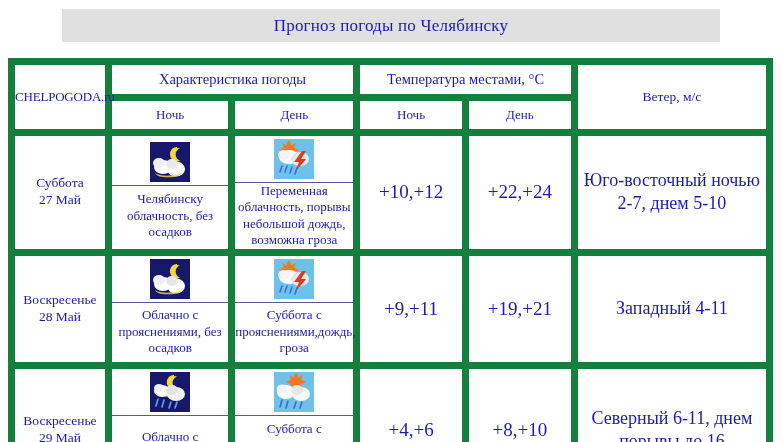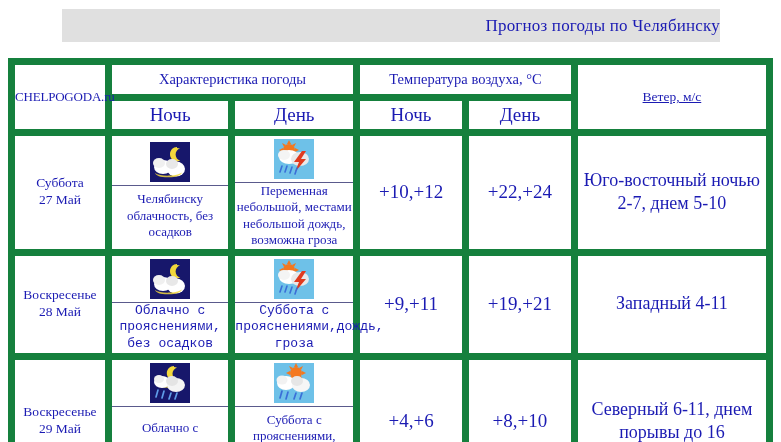--- a/index.html
+++ b/index.html
@@ -25,21 +25,21 @@
   
   .title-banner {
     position: absolute;
     left: 62px;
     top: 9px;
     width: 658px;
     height: 33px;
     background: #e0e0e0;
     display: flex;
     align-items: center;
-    justify-content: flex-end;
+    justify-content: center;
   }
   .title-text {
     font-size: 17px;
     color: #1b1bb3;
     font-family: "Liberation Serif", "DejaVu Serif", serif;
     letter-spacing: .2px;
     white-space: nowrap;
   }
 
   
@@ -60,35 +60,34 @@
     color: #1b1bb3;
     font-weight: normal;
   }
   .hdr-group {
     height: 29px;
     font-size: 14.5px;
     font-weight: bold;
   }
   .hdr-sub {
     height: 28px;
-    font-size: 19px;
+    font-size: 13px;
     font-weight: bold;
     margin-left: 40px;
   }
   .logo-cell {
     font-size: 13px;
     font-weight: bold;
     letter-spacing: -0.2px;
     color: #1b1bb3;
     white-space: nowrap;
   }
   .wind-head {
     font-size: 13.5px;
     font-weight: bold;
-    text-decoration: underline;
   }
 
   
   .c-logo  { width: 73px;  }
   .c-night { width: 93px;  }
   .c-day   { width: 94px;  }
   .c-tn    { width: 82px;  }
   .c-td    { width: 82px;  }
   .c-wind  { width: 147px; }
 
@@ -126,21 +125,21 @@
     vertical-align: middle;
   }
   .text-cell {
     font-size: 13px;
     line-height: 1.26;
     padding: 3px 3px 4px 3px;
     color: #1b1bb3;
     text-align: center;
   }
   .r1 .text-cell { height: 60px; }
-  .r2 .text-cell { height: 50px; font-family: Liberation Mono, monospace; }
+  .r2 .text-cell { height: 59px; }
   .r3 .text-cell { height: 76px; }
 
   
   .wx-icon {
     display: inline-block;
     width: 40px;
     height: 40px;
     vertical-align: middle;
     line-height: 0;
   }
@@ -160,21 +159,21 @@
         <col class="c-night">
         <col class="c-day">
       <col class="c-tn">
         <col class="c-td">
         <col class="c-wind">
     </colgroup>
     <thead>
       <tr>
         <td class="logo-cell" rowspan="2">CHELPOGODA.ru</td>
         <td class="hdr-group" colspan="2">Характеристика погоды</td>
-        <td class="hdr-group" colspan="2">Температура воздуха, °C</td>
+        <td class="hdr-group" colspan="2">Температура местами, °C</td>
         <td class="wind-head" rowspan="2">Ветер, м/с</td>
       </tr>
       <tr>
         <td class="hdr-sub">Ночь</td>
         <td class="hdr-sub">День</td>
         <td class="hdr-sub">Ночь</td>
         <td class="hdr-sub">День</td>
       </tr>
     </thead>
     <tbody>
@@ -228,21 +227,21 @@
                     <line x1="8" y1="27" x2="6" y2="33"></line>
                     <line x1="13" y1="27" x2="11" y2="33"></line>
                     <line x1="18" y1="28" x2="16" y2="34"></line>
                     <line x1="23" y1="29" x2="21" y2="35"></line>
                   </g>
                 </svg>
               </span>
             </td>
                 </tr>
             <tr>
-                  <td class="text-cell">Переменная небольшой, местами небольшой дождь, возможна гроза</td>
+                  <td class="text-cell">Переменная облачность, порывы небольшой дождь, возможна гроза</td>
                 </tr>
           </tbody>
             </table>
         </td>
         <td class="temp-cell">+10,+12</td>
         <td class="temp-cell">+22,+24</td>
         <td class="wind-cell">Юго-восточный ночью 2-7, днем 5-10</td>
       </tr>
 
       <tr class="r2">

